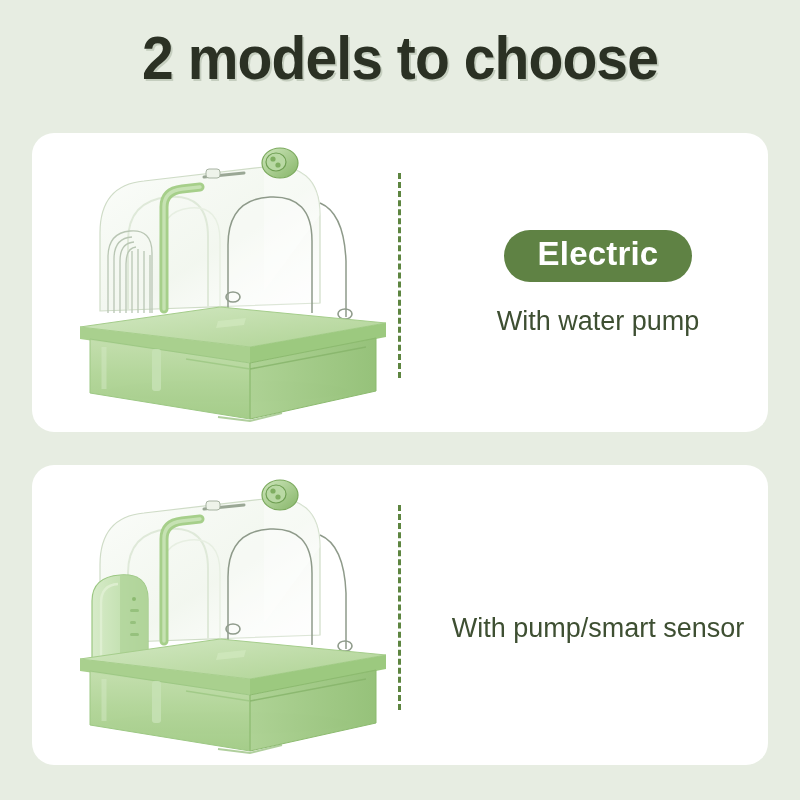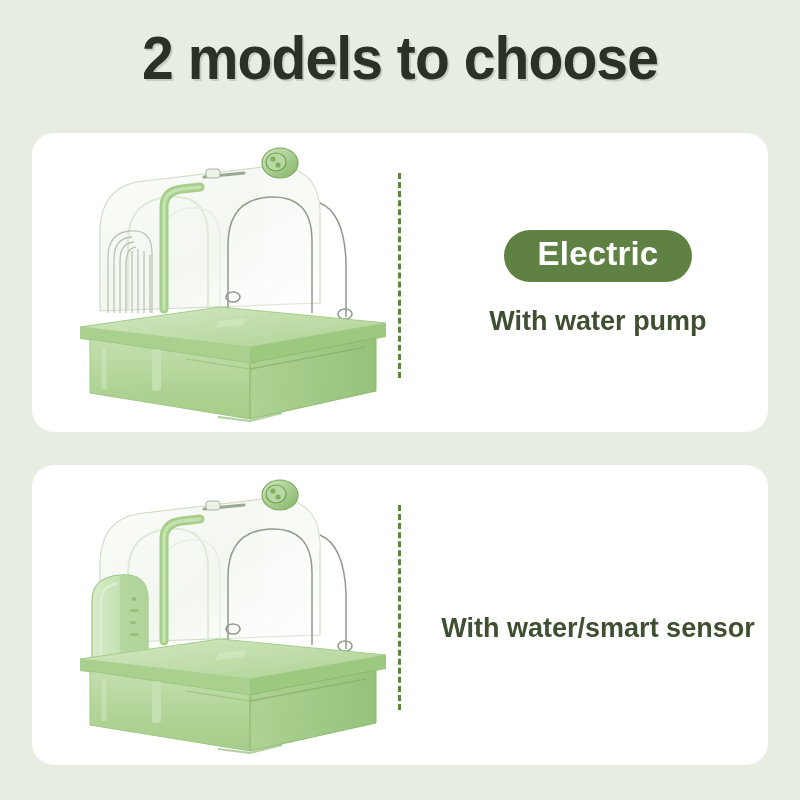--- a/index.html
+++ b/index.html
@@ -84,21 +84,20 @@
     line-height: 1;
     display: inline-block;
     white-space: nowrap;
   }
   .sub {
     margin-top: 26px;
     color: #3e4f32;
     font-size: 27px;
     line-height: 1;
     white-space: nowrap;
-    font-weight: bold;
   }
 
   
   .product {
     position: absolute;
     left: 36px;
     top: 8px;
     width: 330px;
     height: 285px;
   }
@@ -298,17 +297,17 @@
         <path d="M182 228 L298 206" stroke="#86b46a" stroke-width="1.6" opacity="0.8"></path>
         <rect x="84" y="208" width="9" height="42" rx="3" fill="#c7e2b5" opacity="0.85"></rect>
         <path d="M36 206 L36 248" stroke="#d4e9c5" stroke-width="5" opacity="0.5"></path>
         <path d="M150 276 L182 280 L214 272" fill="none" stroke="#8fbb74" stroke-width="2" opacity="0.7"></path>
       </svg>
     </div>
 
     <div class="divider"></div>
 
     <div class="text-col">
-      <div class="sub">With water/smart sensor</div>
+      <div class="sub">With pump/smart sensor</div>
     </div>
 
   </div>
 </div>
 
 </body></html>

